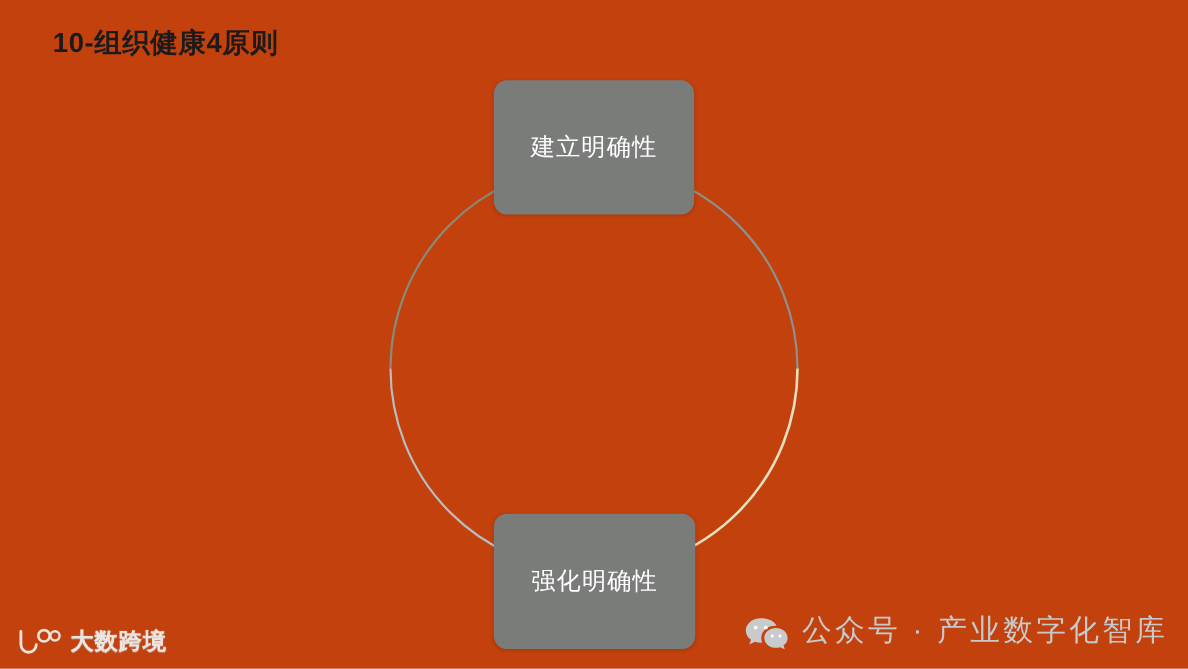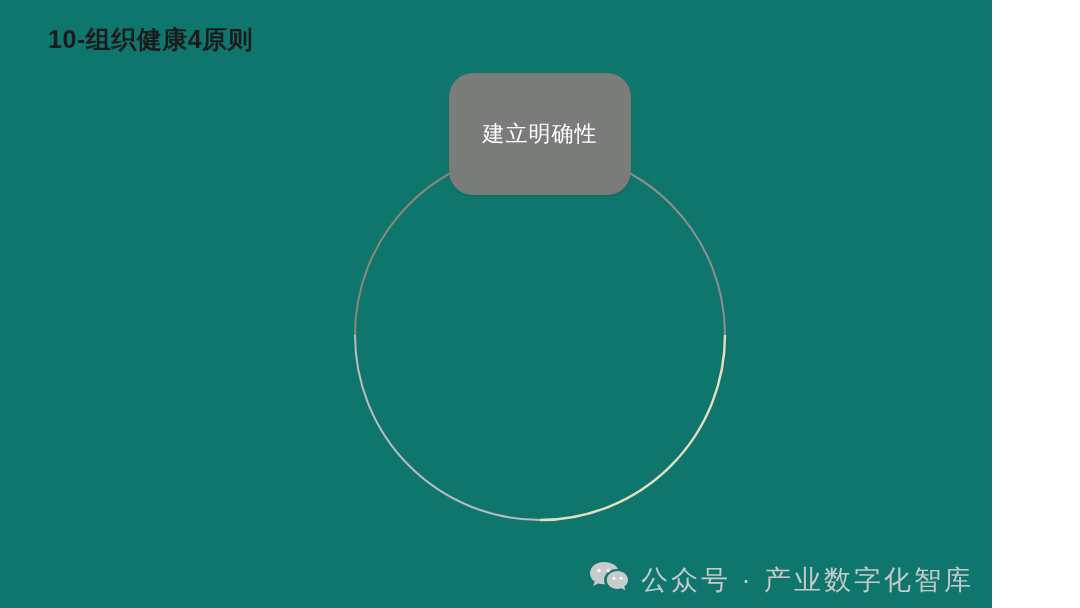--- a/index.html
+++ b/index.html
@@ -11,23 +11,23 @@
     height: 608px;
     background: #ffffff;
     font-family: "Liberation Sans", "DejaVu Sans", sans-serif;
     overflow: hidden;
     position: relative;
   }
 
   #slide {
     position: absolute;
     left: 0; top: 0;
-    width: 992px;
+    width: 1080px;
     height: 608px;
-    background: #0f766e;
+    background: #c2410c;
   }
 
   
   #title {
     position: absolute;
     left: 48px;
     top: 24px;
     font-size: 25px;
     font-weight: bold;
     color: #1b1b1b;
@@ -49,21 +49,21 @@
     position: absolute;
     left: 330px;
     top: 125px;
     width: 420px;
     height: 420px;
   }
 
   
   .node {
     position: absolute;
-    border-radius: 24px;
+    border-radius: 12px;
     display: flex;
     align-items: center;
     justify-content: center;
     text-align: right;
     color: #ffffff;
     box-sizing: border-box;
     padding: 4px 10px;
     letter-spacing: 1px;
   }
   .node-label {
@@ -136,21 +136,21 @@
       0 1px 1px rgba(180,180,180,0.7);
     white-space: nowrap;
   }
 
   
   #watermark {
     position: absolute;
     right: 18px;
     bottom: 14px;
     display: flex;
-    align-items: flex-end;
+    align-items: flex-start;
     gap: 12px;
     margin-top: 31px;
   }
   #wechat-icon {
     width: 40px;
     height: 34px;
     flex: none;
   }
   #watermark-text {
     font-size: 27px;
@@ -178,24 +178,37 @@
       <path d="M 395 210 A 185 185 0 0 1 210 395" fill="none" stroke="#e4e0bd" stroke-width="2.4"></path>
 
       <path d="M 210 395 A 185 185 0 0 1 25 210" fill="none" stroke="#b9bcc0" stroke-width="2"></path>
     </svg>
 
     <div class="node gray" id="node-top">
       <span class="node-label">建立明确性</span>
     </div>
 
 
+    <div class="node gray" id="node-bottom">
+      <span class="node-label">强化明确性</span>
+    </div>
 
 
   </div>
 
+  <div id="brand-logo">
+    <svg id="brand-mark" viewBox="0 0 42 26">
+      <g fill="none" stroke="#f0f0f0" stroke-width="2.6" stroke-linecap="round">
+        <path d="M5 4 L5 16 A7 7 0 0 0 19 16"></path>
+      </g>
+      <circle cx="26" cy="8" r="5.2" fill="none" stroke="#f0f0f0" stroke-width="2.4"></circle>
+      <circle cx="36" cy="8" r="4.2" fill="none" stroke="#f0f0f0" stroke-width="2.2"></circle>
+    </svg>
+    <span id="brand-name">大数跨境</span>
+  </div>
 
   <div id="watermark">
     <svg id="wechat-icon" viewBox="0 0 40 34">
 
       <path d="M14.5 2 C7 2 1 7 1 13.2 C1 16.6 2.8 19.6 5.7 21.6 L4.2 26 L9.3 23.5
                C10.9 24 12.7 24.3 14.5 24.3 C15 24.3 15.5 24.2 16 24.2
                C15.4 22.9 15.1 21.5 15.1 20 C15.1 13.8 20.9 8.9 28 8.9
                C28.3 8.9 28.6 8.9 28.9 8.9 C27.4 4.9 21.6 2 14.5 2 Z" fill="#c8cacc"></path>
       <circle cx="10" cy="10.5" r="1.7" fill="#ffffff"></circle>
       <circle cx="19.3" cy="10.5" r="1.7" fill="#ffffff"></circle>

